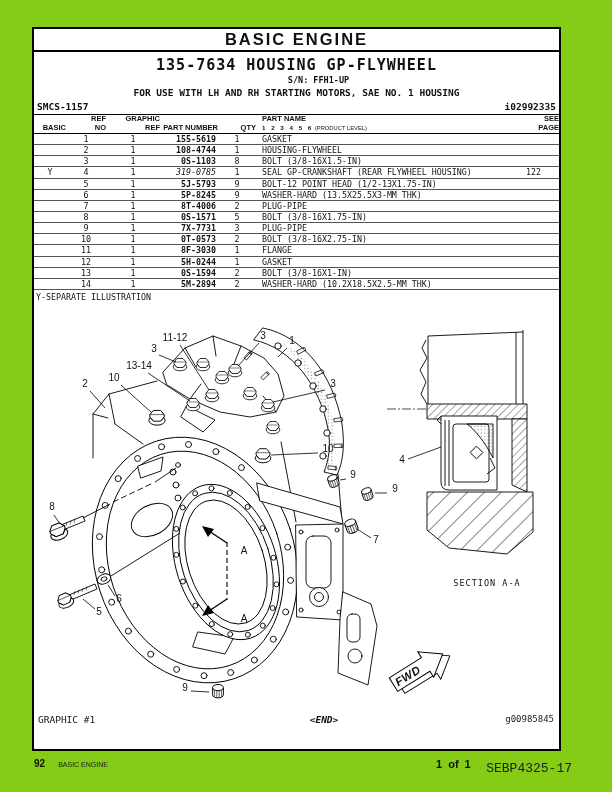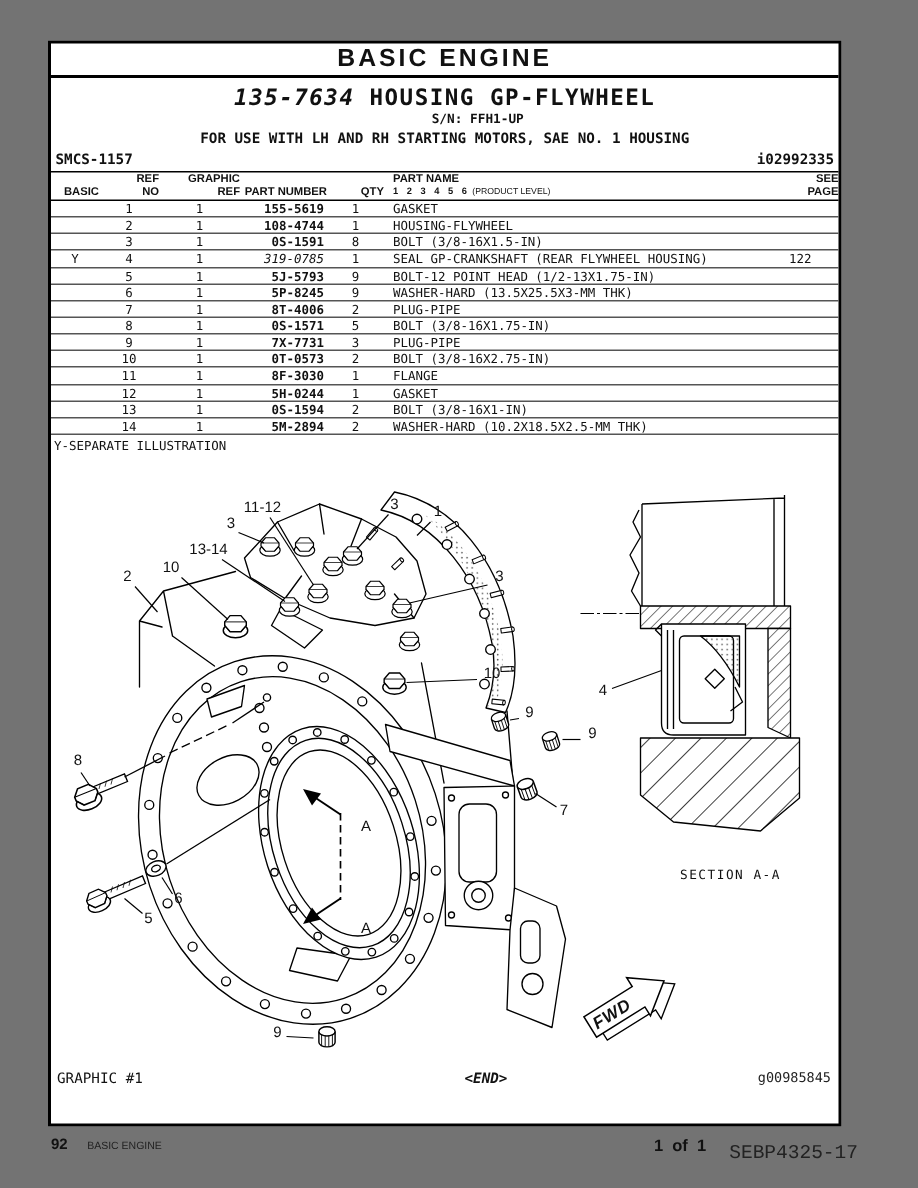--- a/index.html
+++ b/index.html
@@ -1,24 +1,24 @@
 <!DOCTYPE html>
 <html><head>
 <meta charset="utf-8">
 <style>
   html,body{margin:0;padding:0;background:#e8e8e8;}
-  .page{position:relative;width:612px;height:792px;background:#737373;color:#111;
+  .page{position:relative;width:612px;height:792px;background:#84cc16;color:#111;
         font-family:"Liberation Sans",sans-serif;overflow:hidden;}
   .border-box{position:absolute;left:32px;top:27px;width:529px;height:724px;
               border:2px solid #000;box-sizing:border-box;background:#fff;}
   .title-band{height:21px;border-bottom:2px solid #000;display:flex;align-items:center;justify-content:center;}
   .title-band span{font-weight:bold;font-size:16.5px;letter-spacing:2px;}
   .sub1{margin-top:4px;text-align:center;font-family:"DejaVu Sans Mono",monospace;
         font-weight:bold;font-size:15px;letter-spacing:1px;}
-  .sub1 .pn{font-style:italic;margin-top:10px;}
+  .sub1 .pn{margin-top:10px;}
   .sub2{text-align:center;font-family:"DejaVu Sans Mono",monospace;font-weight:bold;font-size:8.5px;margin-top:1px;padding-left:44px;}
   .sub3{text-align:center;font-family:"DejaVu Sans Mono",monospace;font-weight:bold;font-size:9.5px;margin-top:2px;}
   .meta{display:flex;justify-content:space-between;font-family:"DejaVu Sans Mono",monospace;
         font-weight:bold;font-size:9.5px;padding:0 3px;margin-top:3px;gap:47px;}
   .tbl-header{margin-top:2px;border-top:1.5px solid #000;border-bottom:1.5px solid #000;
               display:grid;grid-template-columns:32px 40px 54px 58px 38px 252px 51px;
               font-weight:bold;font-size:7.5px;line-height:8.5px;height:20px;align-items:end;padding-bottom:1px;box-sizing:border-box;}
   .hc{display:flex;flex-direction:column;justify-content:flex-end;text-align:right;}
   .hc.left{text-align:left;padding-left:6px;}
   .hc .lv{font-weight:normal;font-size:5.8px;}
@@ -112,21 +112,21 @@
           <span class="c c-graphic">1</span>
           <span class="c c-part">108-4744</span>
           <span class="c c-qty">1</span>
           <span class="c c-name">HOUSING-FLYWHEEL</span>
           <span class="c c-page"></span>
         </div>
         <div class="trow">
           <span class="c c-note"></span>
           <span class="c c-ref">3</span>
           <span class="c c-graphic">1</span>
-          <span class="c c-part">0S-1591</span>
+          <span class="c c-part">0S-1103</span>
           <span class="c c-qty">8</span>
           <span class="c c-name">BOLT (3/8-16X1.5-IN)</span>
           <span class="c c-page"></span>
         </div>
         <div class="trow">
           <span class="c c-note">Y</span>
           <span class="c c-ref">4</span>
           <span class="c c-graphic">1</span>
           <span class="c c-part em">319-0785</span>
           <span class="c c-qty">1</span>

